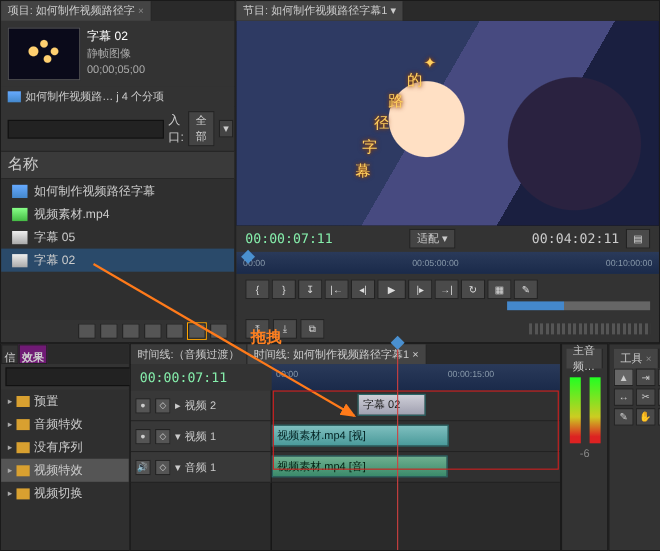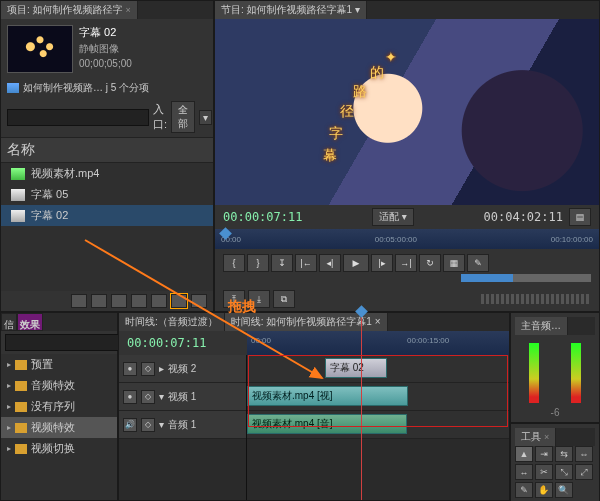--- a/index.html
+++ b/index.html
@@ -77,21 +77,21 @@
   .trk-btn { width:14px; height:14px; background:#555; border:1px solid #222; display:flex; align-items:center; justify-content:center; font-size:8px; }
   #track-lanes { flex:1; position:relative; }
   .lane { height:28px; border-bottom:1px solid #222; position:relative; background:#303030; }
   .clip { position:absolute; top:3px; height:20px; border:1px solid #2a6a6a; display:flex; align-items:center; padding:0 4px; font-size:10px; }
   .clip.vid { background:linear-gradient(#7fbfbf,#4a9a9a); color:#002020; }
   .clip.aud { background:linear-gradient(#6fb090,#3a8a6a); color:#002010; }
   .clip.ttl { background:linear-gradient(#cfcfd8,#a0a0b0); color:#222; }
   #tl-playhead { position:absolute; top:0; bottom:0; width:1px; background:#d04040; left:calc(128px + 114px); }
   #tl-playhead::before { content:""; position:absolute; top:-6px; left:-4px; width:9px; height:9px; background:#4a90d0; transform:rotate(45deg); }
 
-  #rightcol { width:90px; display:flex; flex-direction:column; }
+  #rightcol { width:90px; display:flex; flex-direction:row; }
   #audmix { flex:1; border:1px solid #1a1a1a; background:#333; padding:4px; font-size:10px; }
   .meter { width:10px; height:60px; background:linear-gradient(#2f2,#cc2 60%,#d22 90%); margin:4px auto; }
   #tools { border:1px solid #1a1a1a; background:#333; padding:4px; }
   #tool-grid { display:grid; grid-template-columns:repeat(4,18px); gap:2px; }
   .tool { width:18px; height:16px; background:#4a4a4a; border:1px solid #222; display:flex; align-items:center; justify-content:center; font-size:9px; }
   .tool.sel { background:#666; }
 
   
   #anno-arrow { position:absolute; pointer-events:none; }
   #anno-label { position:absolute; color:#ff8020; font-size:14px; font-weight:bold; pointer-events:none; }
@@ -112,30 +112,34 @@
     <div id="proj-head">
       <div id="thumb"></div>
       <div id="proj-meta">
         <div style="color:#fff;font-size:11px;">字幕 02</div>
         <div style="color:#aaa;">静帧图像</div>
         <div style="color:#aaa;">00;00;05;00</div>
       </div>
     </div>
     <div id="proj-sub">
       <span class="ico prj" style="width:12px;height:10px;"></span>
-      <span>如何制作视频路… j   5 个分项</span>
+      <span>如何制作视频路… j   4 个分项</span>
     </div>
     <div id="proj-search">
       <input placeholder="" style="">
       <span>入口:</span>
       <span class="dd">全部</span>
       <span class="dd" style="padding:1px 3px;">▾</span>
     </div>
     <div id="col-head">名称</div>
     <div id="assets">
+      <div class="asset">
+          <span class="ico prj"></span>
+          <span>如何制作视频路径字幕</span>
+        </div>
       <div class="asset">
           <span class="ico vid"></span>
           <span>视频素材.mp4</span>
         </div>
       <div class="asset">
           <span class="ico ttl"></span>
           <span>字幕 05</span>
         </div>
       <div class="asset sel">
           <span class="ico ttl"></span>

